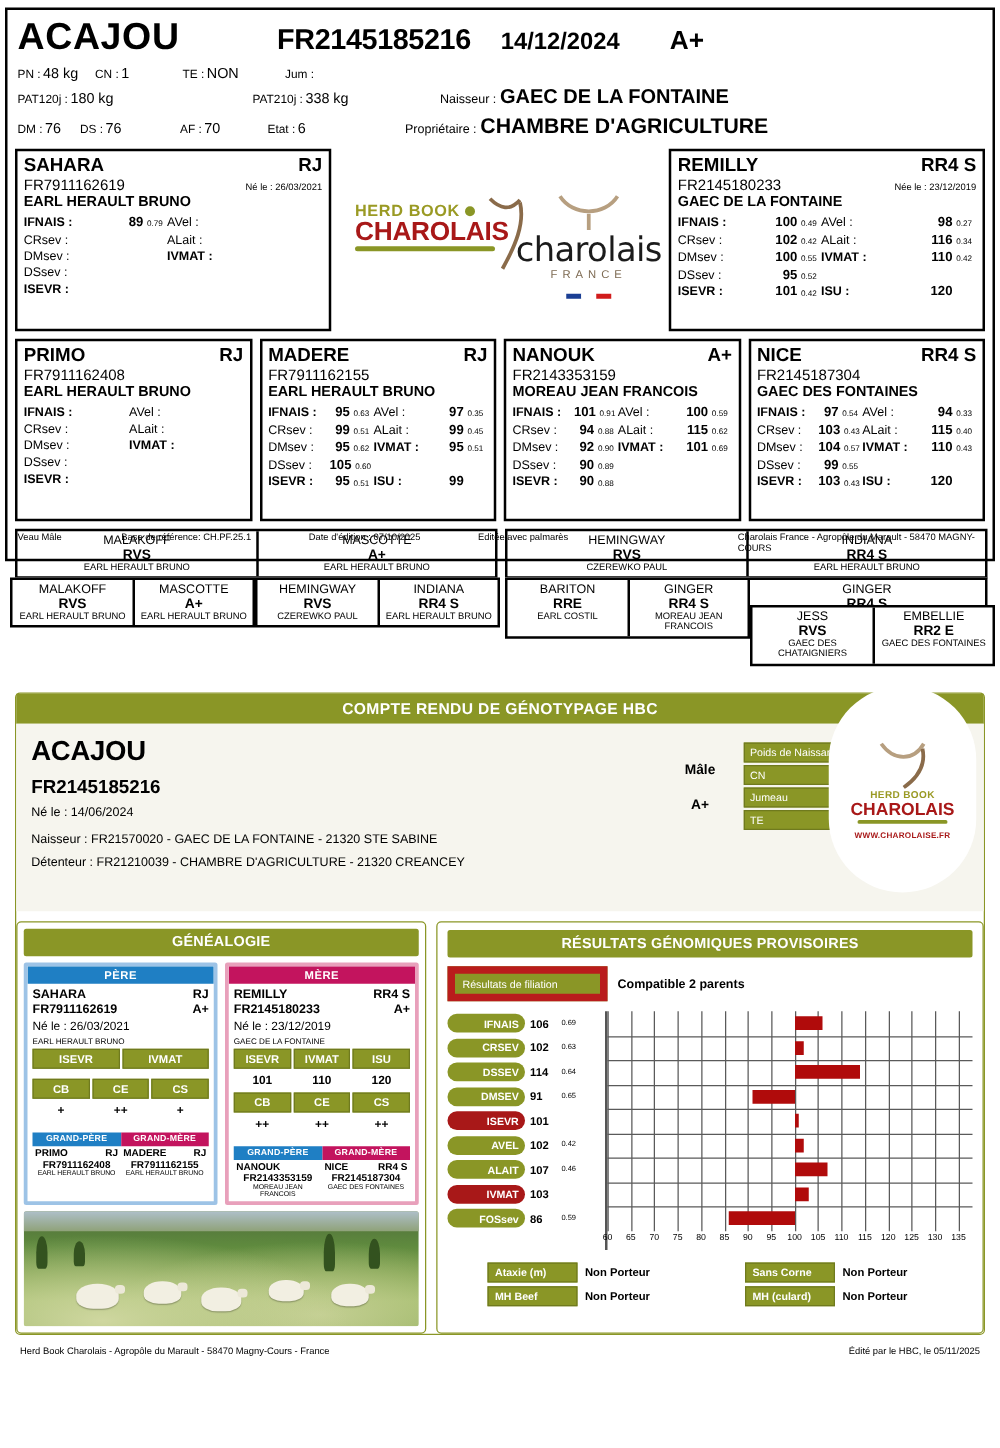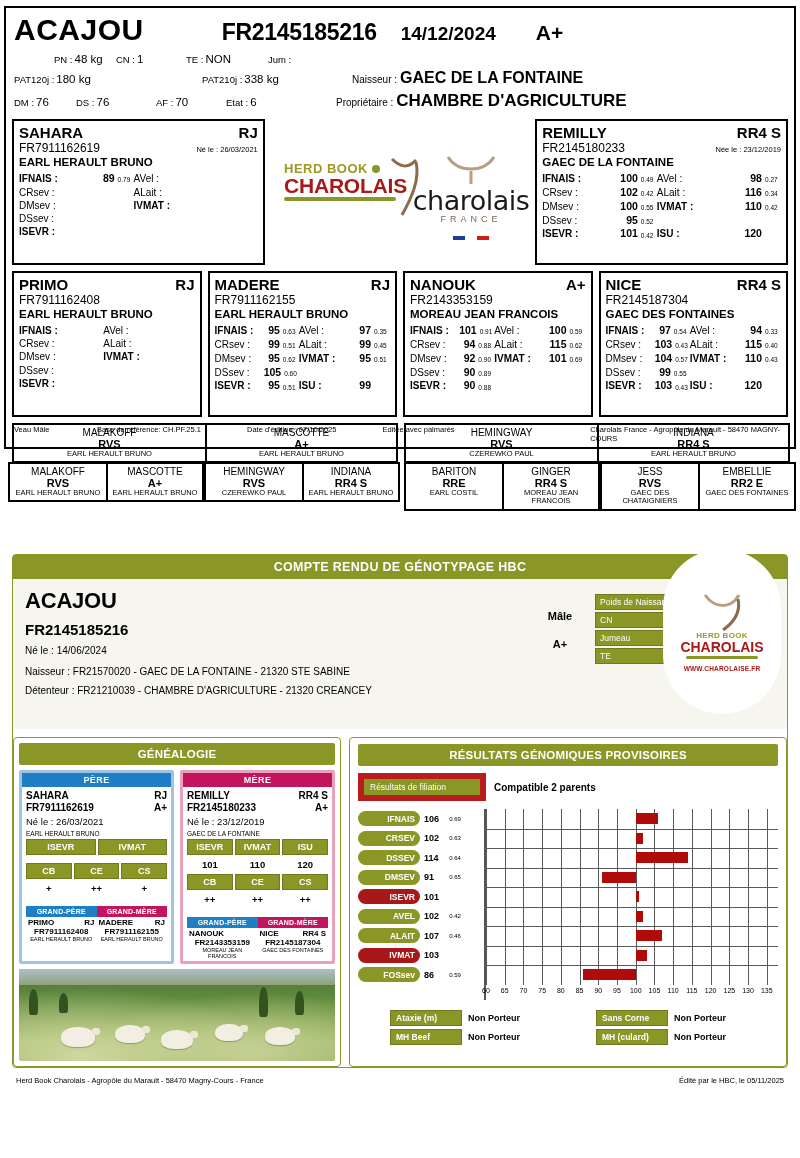--- a/index.html
+++ b/index.html
@@ -19,27 +19,27 @@
 
   .hdr-line1 { display: flex; align-items: baseline; padding: 1px 0 4px 2px; }
   .hdr-name { font-size: 30px; font-weight: bold; letter-spacing: .5px; }
   .hdr-id   { font-size: 23px; font-weight: bold; margin-left: 78px; letter-spacing: -.3px;}
   .hdr-date { font-size: 19px; font-weight: bold; margin-left: 24px; }
   .hdr-qual { font-size: 21px; font-weight: bold; margin-left: 40px; }
 
   .hdr-row { display: flex; align-items: baseline; font-size: 10px; padding: 2px 0 2px 2px; }
   .hdr-row .lab { font-size: 9.5px; }
   .hdr-row .val { font-size: 11.5px; margin-left: 2px; }
-  .cell-pn  { width: 62px; margin-left: 40px; }
+  .cell-pn  { width: 62px; }
   .cell-cn  { width: 70px; }
   .cell-te  { width: 82px; }
   .cell-jum { width: 90px; }
   .cell-p120{ width: 188px; }
   .cell-p210{ width: 150px; }
-  .cell-dm  { width: 62px; }
+  .cell-dm  { width: 50px; }
   .cell-ds  { width: 80px; }
   .cell-af  { width: 70px; }
   .cell-etat{ width: 110px; }
   .owner-lab { font-size: 10px; }
   .owner-val { font-size: 16px; font-weight: bold; margin-left: 3px; }
   .owner-val.b2 { font-size: 17px; }
 
   
   .ped-wrap { position: relative; margin-top: 6px; }
   .ped-row  { display: flex; gap: 6px; }
@@ -711,21 +711,21 @@
       <div class="ggp-q">RRE</div>
       <div class="ggp-o">EARL COSTIL</div>
     </div>
     <div class="ggp-cell" style="width:191px">
       <div class="ggp-n">GINGER</div>
       <div class="ggp-q">RR4 S</div>
       <div class="ggp-o">MOREAU JEAN FRANCOIS</div>
     </div>
   </div>
 </div>
-<div style="position:absolute;left:600px;top:462px;width:196px;">
+<div style="position:absolute;left:600px;top:484px;width:196px;">
   <div class="ggp-grp" style="width:196px;background:#fff">
     <div class="ggp-cell" style="width:96px">
       <div class="ggp-n">JESS</div>
       <div class="ggp-q">RVS</div>
       <div class="ggp-o">GAEC DES CHATAIGNIERS</div>
     </div>
     <div class="ggp-cell" style="width:96px">
       <div class="ggp-n">EMBELLIE</div>
       <div class="ggp-q">RR2 E</div>
       <div class="ggp-o">GAEC DES FONTAINES</div>

